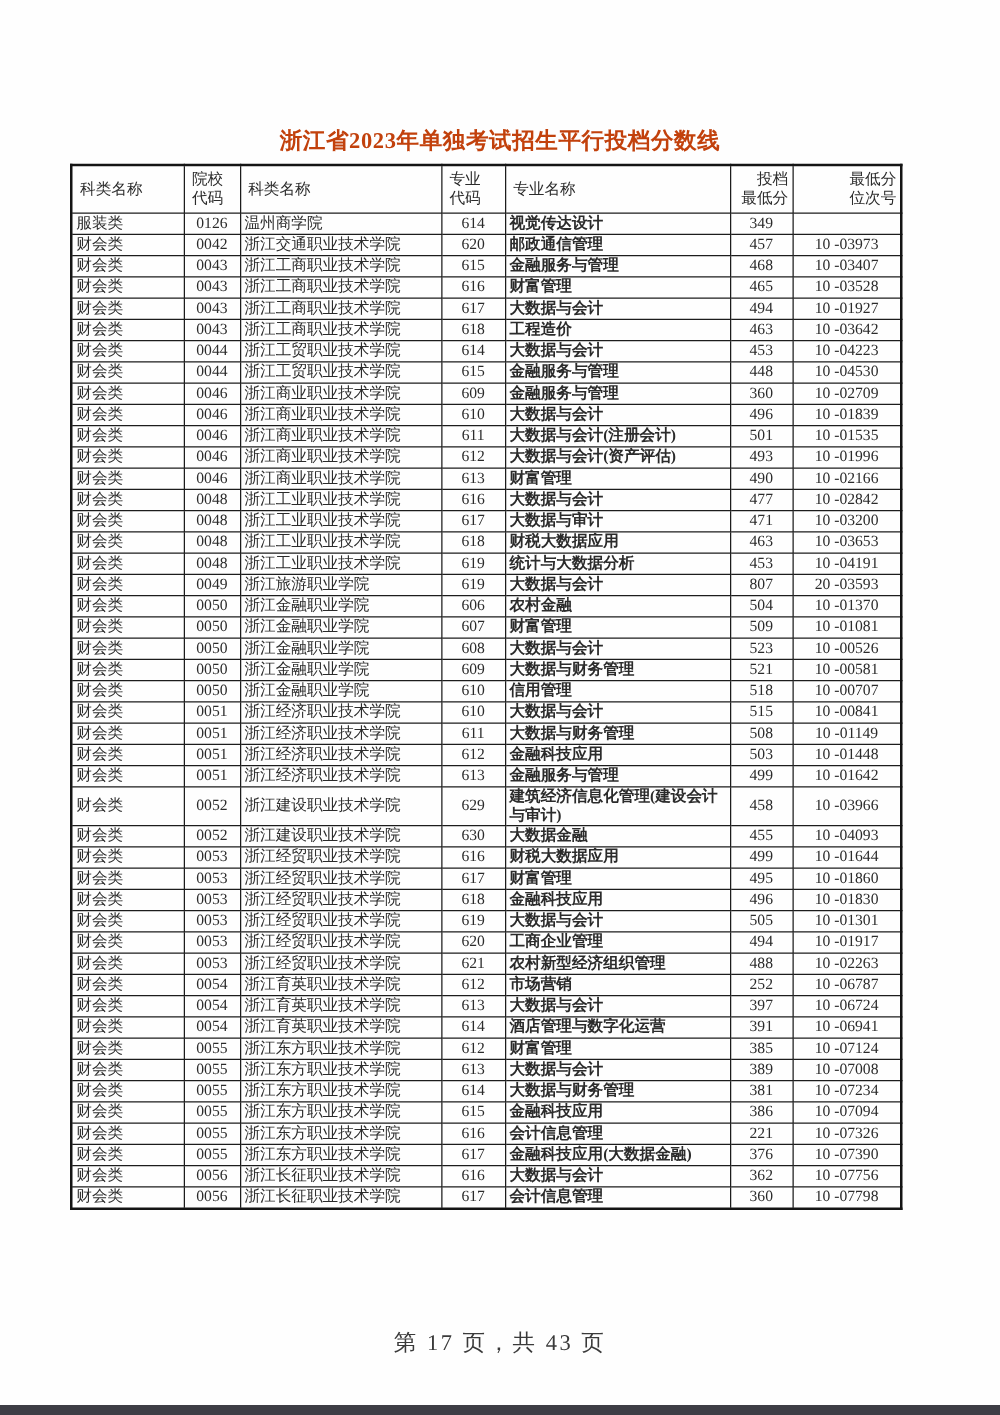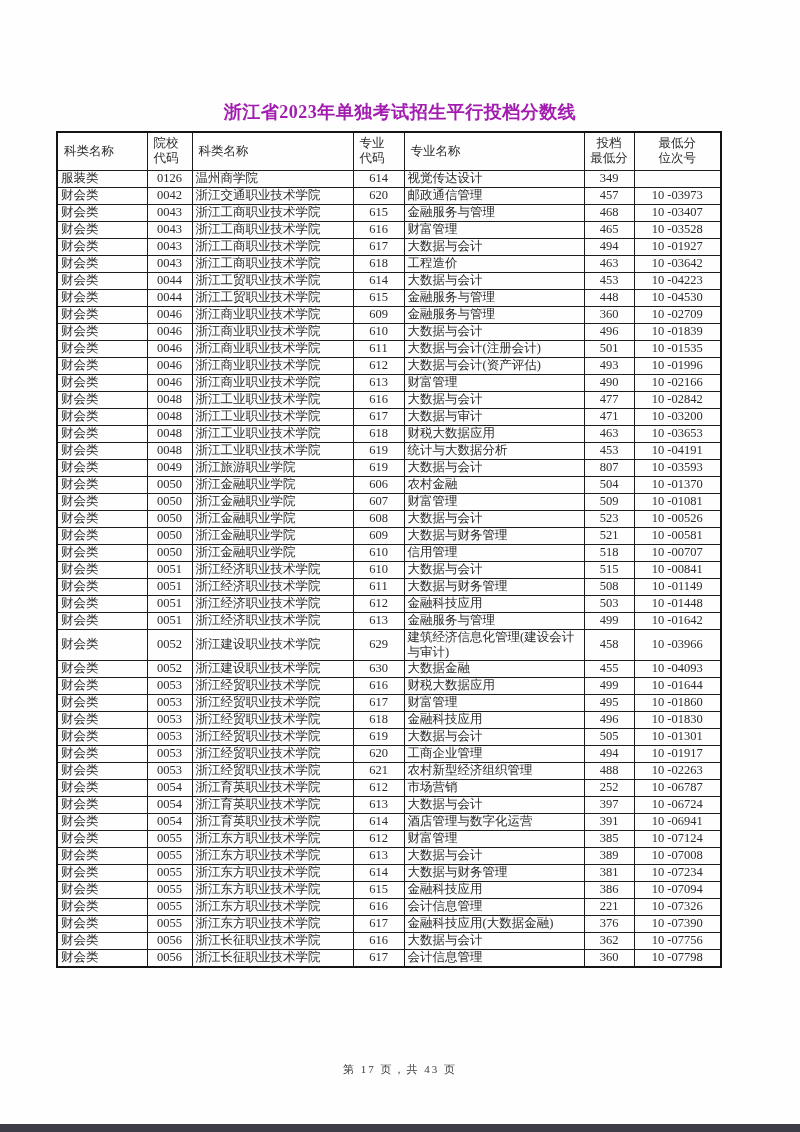--- a/index.html
+++ b/index.html
@@ -21,21 +21,21 @@
     filter: blur(0.2px);
   }
   .doc-title {
     position: absolute;
     top: 100px;
     left: 0;
     width: 100%;
     text-align: center;
     font-size: 18px;
     font-weight: bold;
-    color: #a21caf;
+    color: #c2410c;
     letter-spacing: 0.5px;
   }
   table.score-table {
     position: absolute;
     left: 56px;
     top: 131px;
     width: 664px;
     border-collapse: collapse;
     table-layout: fixed;
     border: 2.5px solid #141414;
@@ -49,40 +49,40 @@
     overflow: hidden;
     line-height: 1.22;
   }
   thead tr { height: 38px; }
   thead th {
     font-weight: normal;
     white-space: pre-line;
     vertical-align: middle;
   }
   thead th.left { text-align: left; padding-left: 6px; }
-  thead th.center { text-align: center; margin-top: 39px; }
+  thead th.center { text-align: right; margin-top: 39px; }
   tbody tr { height: 17px; }
   tbody td { vertical-align: middle; }
   td.left {
     text-align: left;
     padding-left: 5px;
     white-space: nowrap;
   }
-  td.left.wrapable { white-space: normal; }
+  td.left.wrapable { white-space: normal; font-weight: bold; }
   td.center {
     text-align: center;
     white-space: nowrap;
   }
   .page-footer {
     position: absolute;
     top: 1062px;
     left: 0;
     width: 100%;
     text-align: center;
-    font-size: 11px;
+    font-size: 18px;
     color: #3a3a3a;
     letter-spacing: 2px;
   }
   .bottom-bar {
     position: absolute;
     left: 0;
     bottom: 0;
     width: 100%;
     height: 8px;
     background: #3d3d45;
@@ -274,21 +274,21 @@
           <td class="center">453</td>
           <td class="center">10 -04191</td>
         </tr>
         <tr>
           <td class="left">财会类</td>
           <td class="center">0049</td>
           <td class="left">浙江旅游职业学院</td>
           <td class="center">619</td>
           <td class="left wrapable">大数据与会计</td>
           <td class="center">807</td>
-          <td class="center">10 -03593</td>
+          <td class="center">20 -03593</td>
         </tr>
         <tr>
           <td class="left">财会类</td>
           <td class="center">0050</td>
           <td class="left">浙江金融职业学院</td>
           <td class="center">606</td>
           <td class="left wrapable">农村金融</td>
           <td class="center">504</td>
           <td class="center">10 -01370</td>
         </tr>

